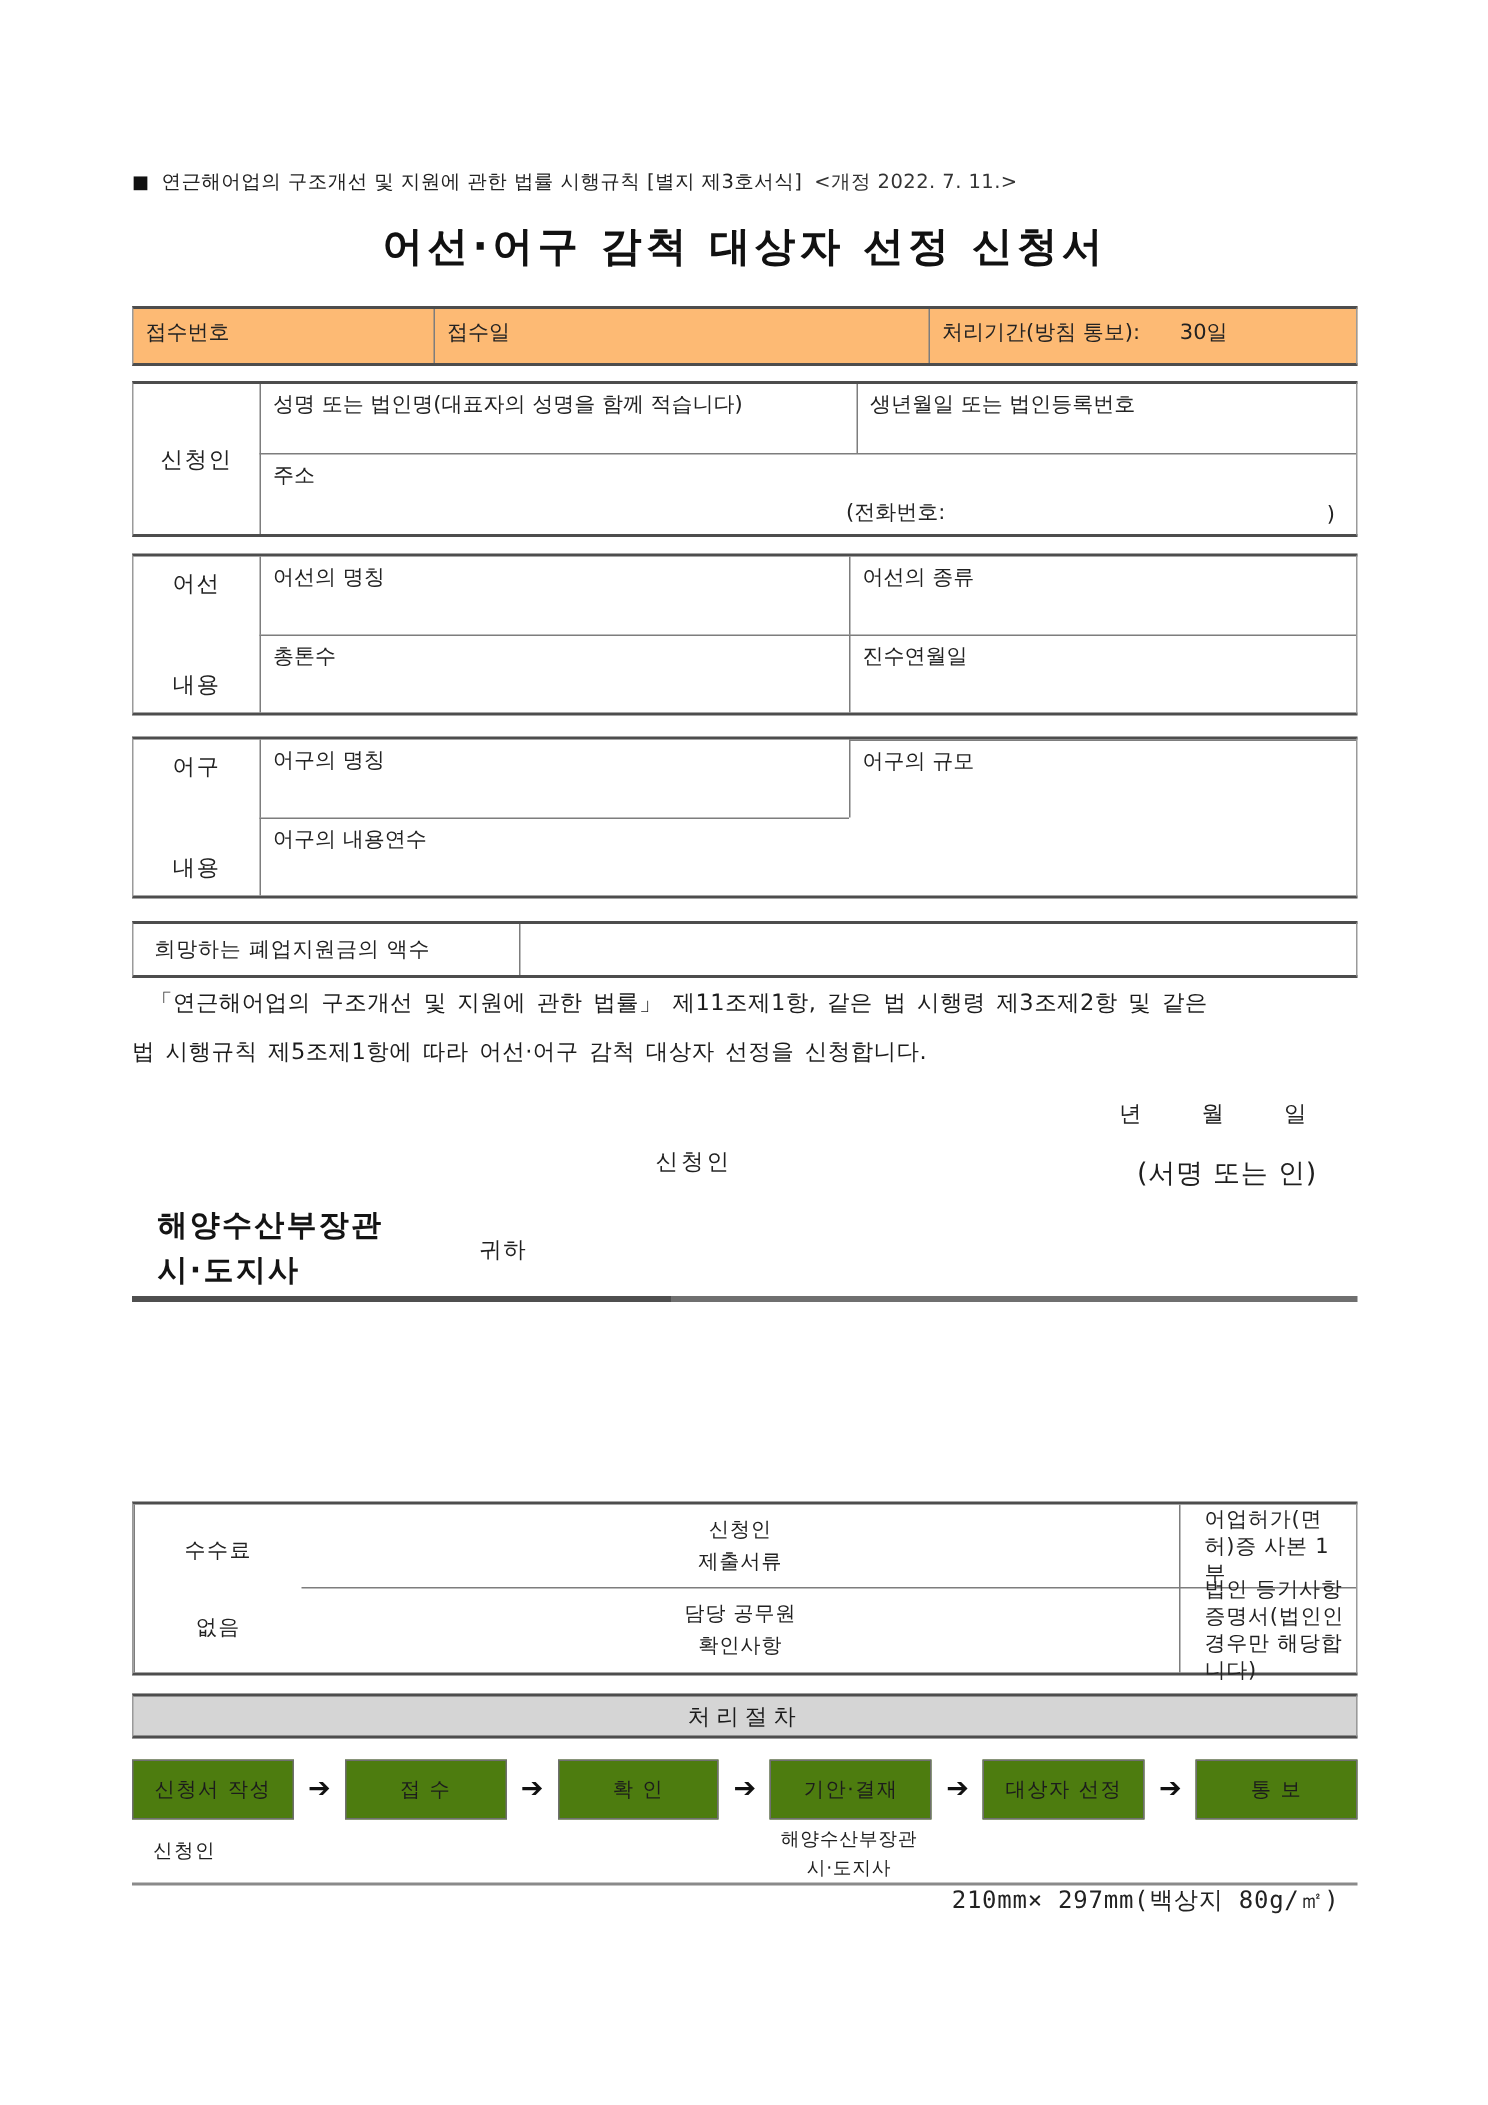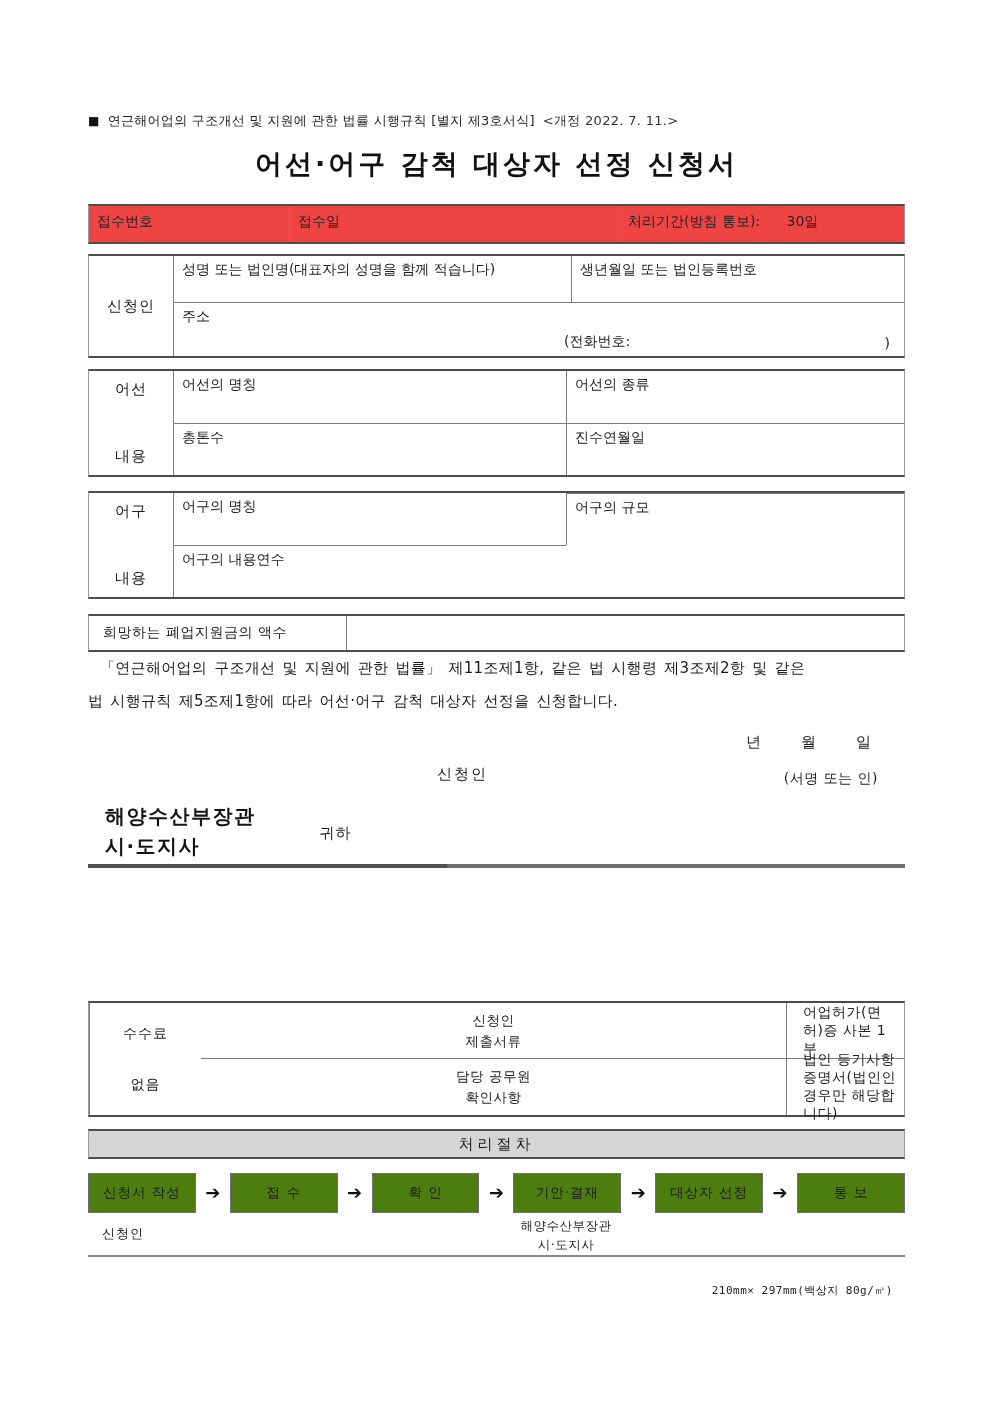--- a/index.html
+++ b/index.html
@@ -23,21 +23,21 @@
     border-left:1px solid #9a9a9a; border-right:1px solid #9a9a9a;
     display:grid; font-size:14px; color:#222;
   }
   .cell { padding:5px 8px; position:relative; }
   .bl { border-left:1px solid #7d7d7d; }
   .bt { border-top:1px solid #7d7d7d; }
   .vlabel { display:flex; align-items:center; justify-content:center; font-size:15px; letter-spacing:1px; }
   .vlabel2 { display:flex; flex-direction:column; justify-content:center; align-items:center; font-size:15px; letter-spacing:1px; padding:14px 0;gap:48px; }
 
   
-  .receipt-table { margin-top:22px; grid-template-columns:200px 330px 1fr; height:40px; background:#ef4444; }
+  .receipt-table { margin-top:22px; grid-template-columns:200px 330px 1fr; height:40px; background:#fdba74; }
   .receipt-table .cell { padding-top:7px; }
 
   
   .applicant-table { margin-top:10px; grid-template-columns:84px 398px 1fr; grid-template-rows:46px 54px; }
   .span-rows { grid-row:1 / 3; }
   .addr-cell { grid-column:2 / 4; }
   .phone-label { position:absolute; left:390px; bottom:5px; font-size:14px;text-align:right; }
   .phone-close { position:absolute; right:14px; bottom:5px; font-size:14px; }
 
   
@@ -50,21 +50,21 @@
   .hope-table .cell { display:flex; align-items:center; padding-left:14px; letter-spacing:0.5px; }
 
   
   .declaration { font-size:15px; line-height:33px; color:#1c1c1c; word-spacing:2px; letter-spacing:0.3px; }
   .decl-line1 { padding-left:12px; }
 
   
   .date-row { margin-top:15px; display:flex; justify-content:flex-end; gap:40px; padding-right:34px; font-size:15px; color:#222; }
   .sign-row { position:relative; height:26px; margin-top:13px; }
   .sign-applicant { position:absolute; left:349px; top:0; font-size:15px; letter-spacing:2px; }
-  .sign-seal { position:absolute; right:27px; top:5px; font-size:14px; letter-spacing:0.5px; }
+  .sign-seal { position:absolute; right:27px; top:5px; font-size:18px; letter-spacing:0.5px; }
 
   
   .recipient-row { margin-top:10px; display:flex; align-items:center; padding-left:17px; }
   .recipient-names { font-size:20px; font-weight:bold; line-height:30px; letter-spacing:1.5px; color:#141414; }
   .honorific { font-size:15px; margin-left:64px; padding-top:4px; letter-spacing:1px; }
   .thick-rule { margin-top:3px; height:4px; background:linear-gradient(to right,#4f4f4f 0 44%,#6f6f6f 44% 100%); }
 
   
   .docs-table { margin-top:133px; grid-template-columns:112px 585px 1fr; grid-template-rows:55px 57px; }
   .docs-label { display:flex; flex-direction:column; align-items:center; justify-content:center; font-size:13.5px; line-height:21px; letter-spacing:0.5px; }
@@ -86,21 +86,21 @@
     display:flex; align-items:center; justify-content:center;
     font-size:13.5px; letter-spacing:1px; color:#1c1c1c;
   }
   .flow-arrow { width:34px; text-align:center; font-size:18px; font-weight:bold; color:#111; line-height:1; }
   .flow-labels { position:relative; height:42px; }
   .actor-applicant { position:absolute; left:14px; top:12px; font-size:13px; letter-spacing:1px; }
   .actor-ministry { position:absolute; left:478px; transform:translateX(-50%); top:3px; text-align:center; font-size:12.5px; line-height:1.55; letter-spacing:0.5px; }
   .bottom-rule { border-top:2px solid #8a8a8a; }
 
   
-  .paper-note { margin-top:26px; text-align:right; padding-right:12px; font-size:11px; letter-spacing:0.5px; color:#222; font-family:"DejaVu Sans Mono","Liberation Mono",monospace; }
+  .paper-note { text-align:right; padding-right:12px; font-size:16px; letter-spacing:0.5px; color:#222; font-family:"DejaVu Sans Mono","Liberation Mono",monospace; }
 </style>
 </head>
 <body>
 
 <div class="page">
 
   <div class="ref-line">
     <span class="ref-bullet">■</span>
     <span>연근해어업의 구조개선 및 지원에 관한 법률 시행규칙 [별지 제3호서식]</span>
     <span class="ref-revision">&lt;개정 2022. 7. 11.&gt;</span>

